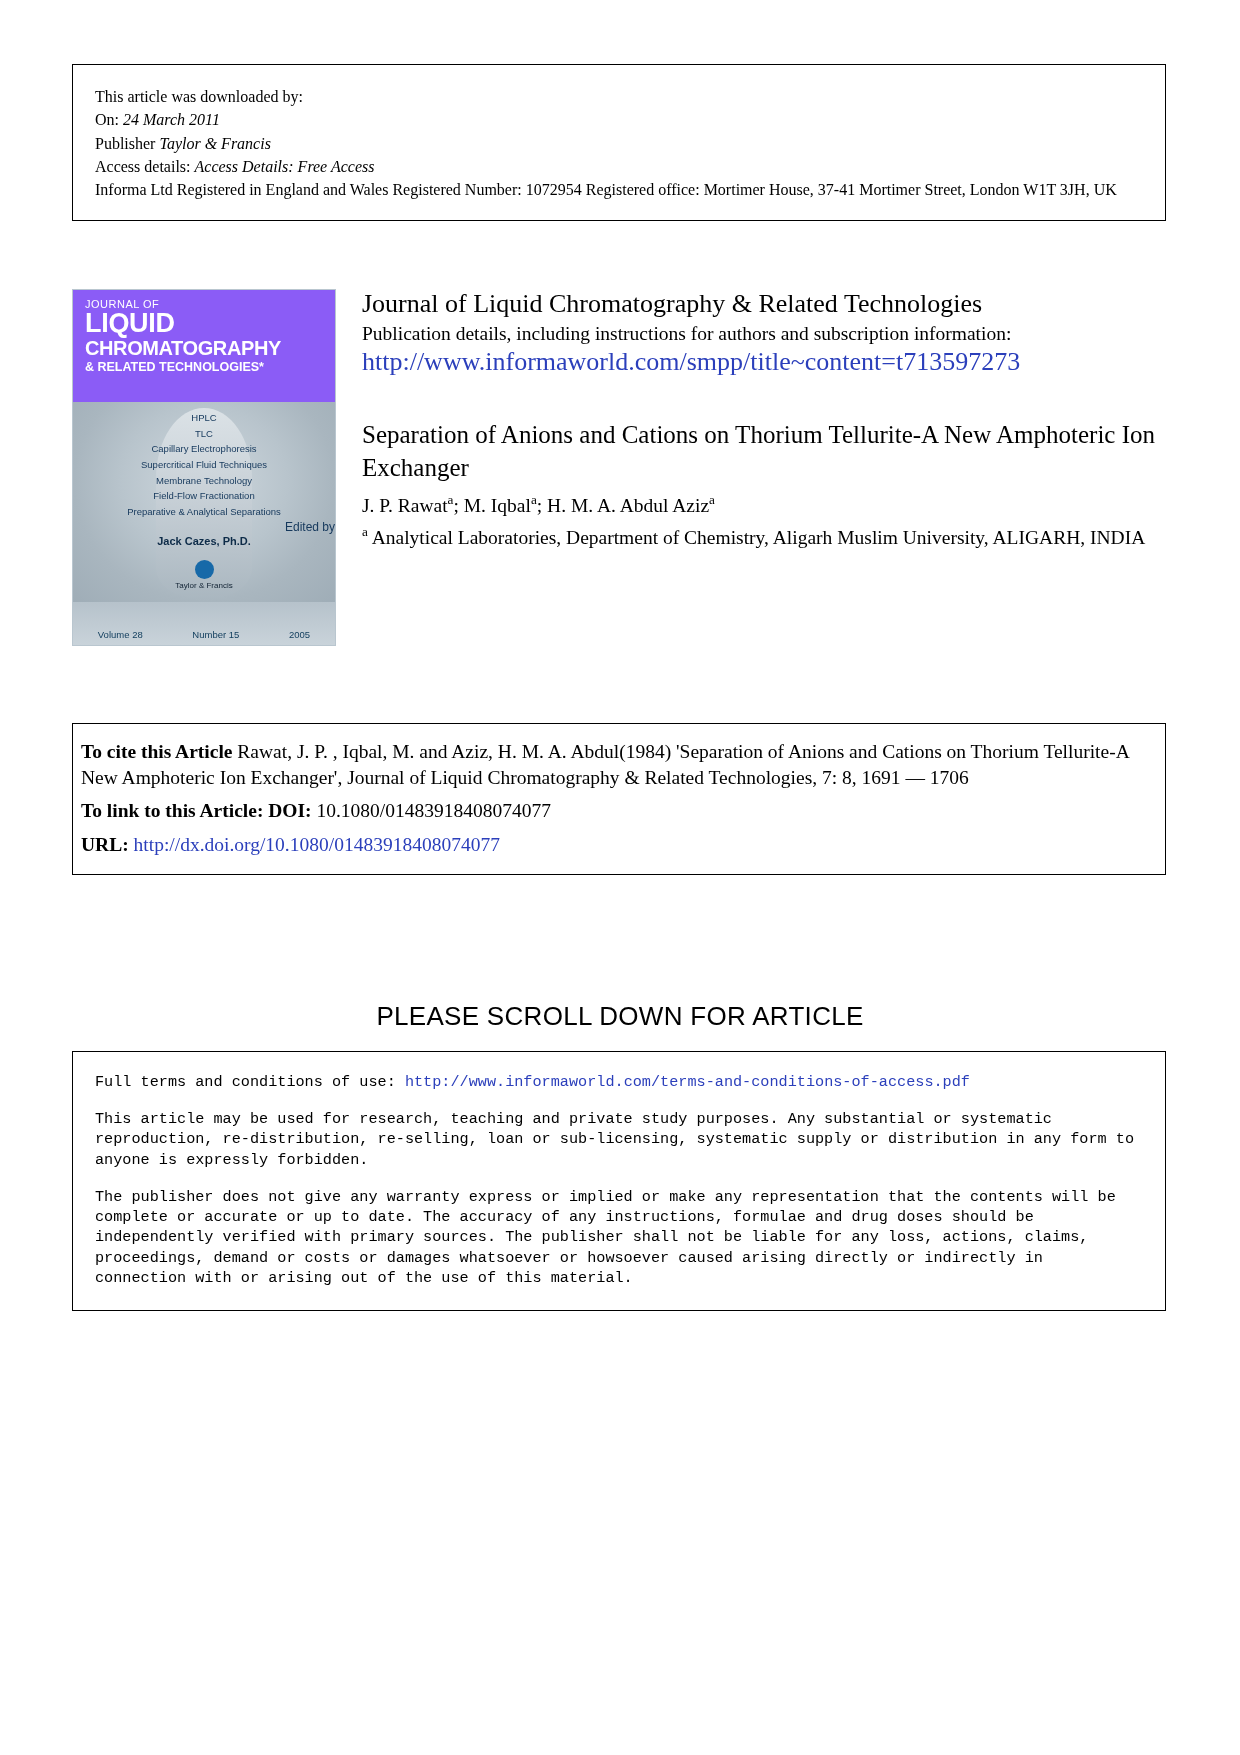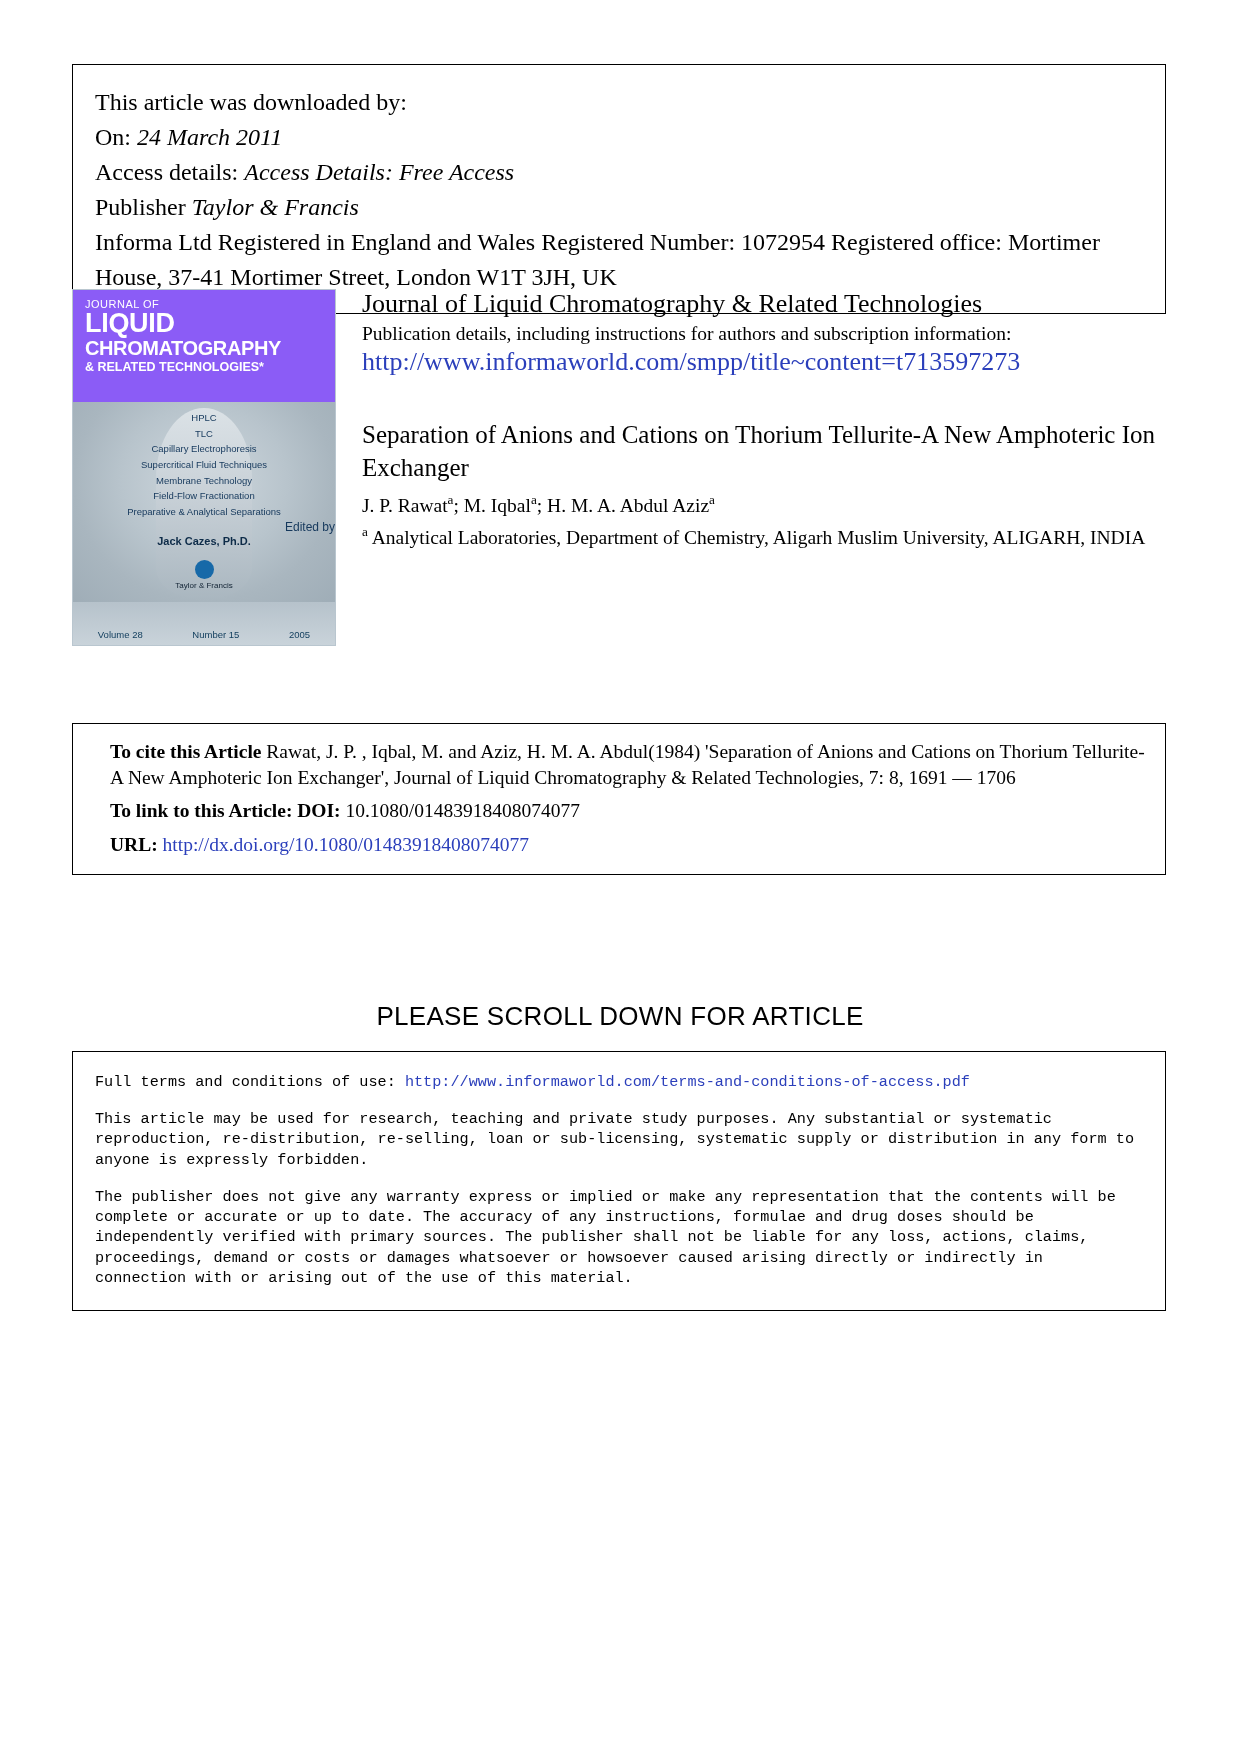--- a/index.html
+++ b/index.html
@@ -23,21 +23,21 @@
 
   
   .download-box {
     position: absolute;
     left: 72px;
     top: 64px;
     width: 1094px;
     box-sizing: border-box;
     border: 1px solid #000000;
     padding: 20px 22px 18px 22px;
-    font-size: 24px;
+    font-size: 16px;
     line-height: 1.46;
   }
   .download-box .line { white-space: normal; }
   .ital { font-style: italic; }
 
   
   .journal-block {
     position: absolute;
     left: 72px;
     top: 289px;
@@ -198,21 +198,21 @@
   sup { font-size: 0.68em; vertical-align: super; }
 
   
   .cite-box {
     position: absolute;
     left: 72px;
     top: 723px;
     width: 1094px;
     box-sizing: border-box;
     border: 1px solid #000000;
-    padding: 15px 20px 16px 37px;
+    padding: 15px 20px 16px 8px;
     font-size: 19.5px;
     line-height: 1.32;
   }
   .cite-box b { font-weight: bold; }
   .cite-row { margin-bottom: 8px; }
   .cite-row:last-child { margin-bottom: 0; }
 
   
   .scroll-down {
     position: absolute;
@@ -248,26 +248,26 @@
 
   <div class="download-box">
     <div class="line">
       <span>This article was downloaded by:</span>
     </div>
     <div class="line">
       <span>On:</span>
       <span class="ital">24 March 2011</span>
     </div>
     <div class="line">
+      <span>Publisher</span>
+      <span class="ital">Taylor &amp; Francis</span>
+    </div>
+    <div class="line">
       <span>Access details:</span>
       <span class="ital">Access Details: Free Access</span>
-    </div>
-    <div class="line">
-      <span>Publisher</span>
-      <span class="ital">Taylor &amp; Francis</span>
     </div>
     <div class="line">Informa Ltd Registered in England and Wales Registered Number: 1072954 Registered office: Mortimer House, 37-41 Mortimer Street, London W1T 3JH, UK</div>
   </div>
 
   <div class="journal-block">
 
     <div class="cover">
       <div class="cover-top">
         <div class="l1">JOURNAL OF</div>
         <div class="l2">LIQUID</div>

